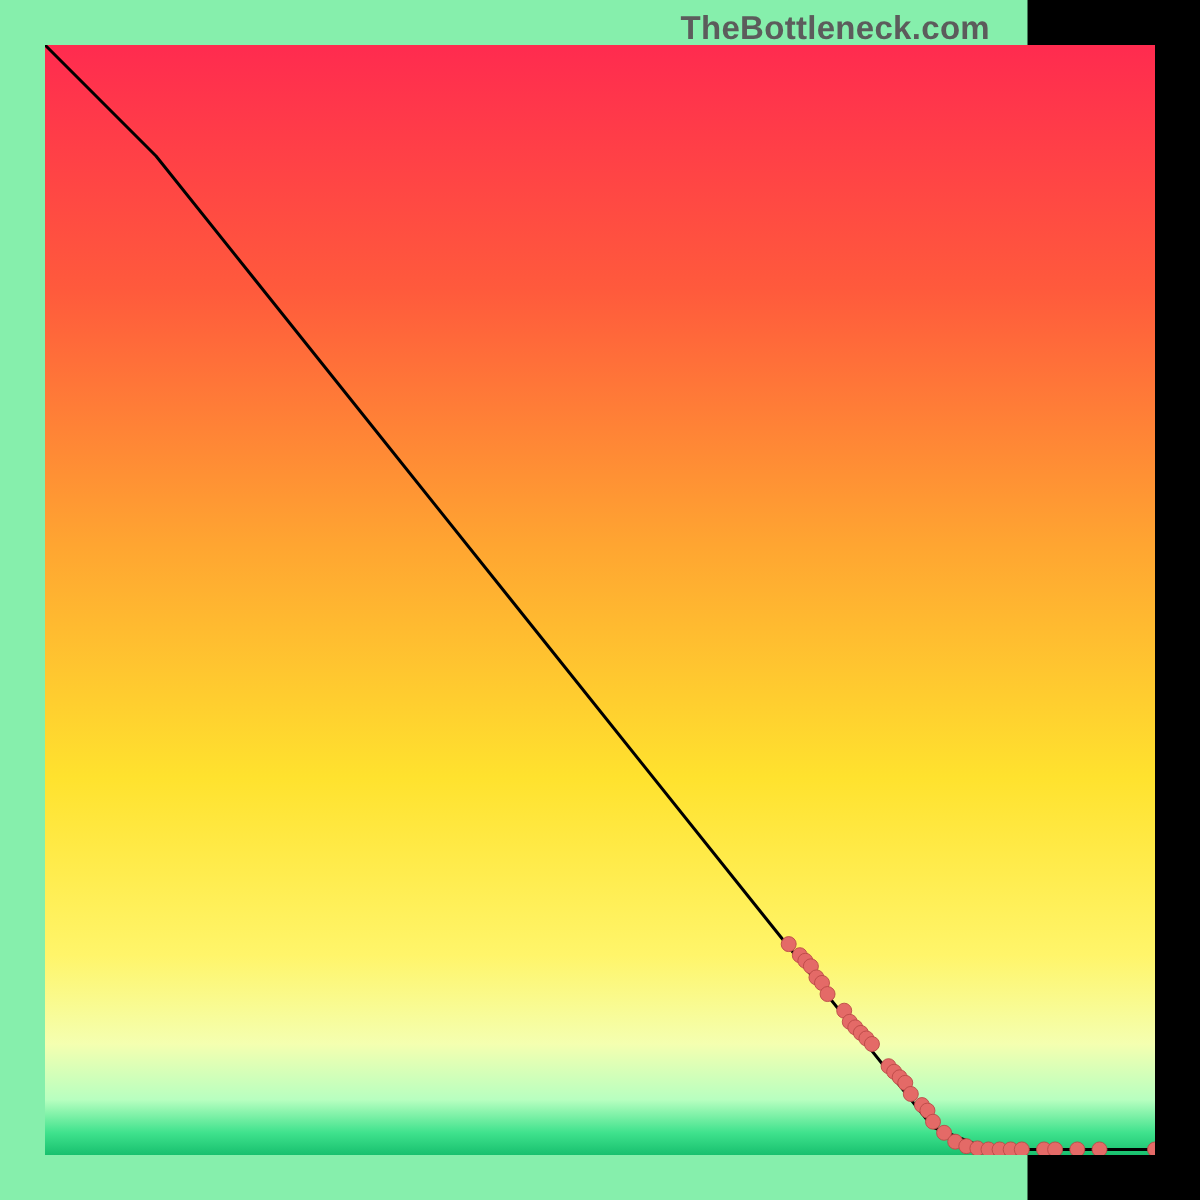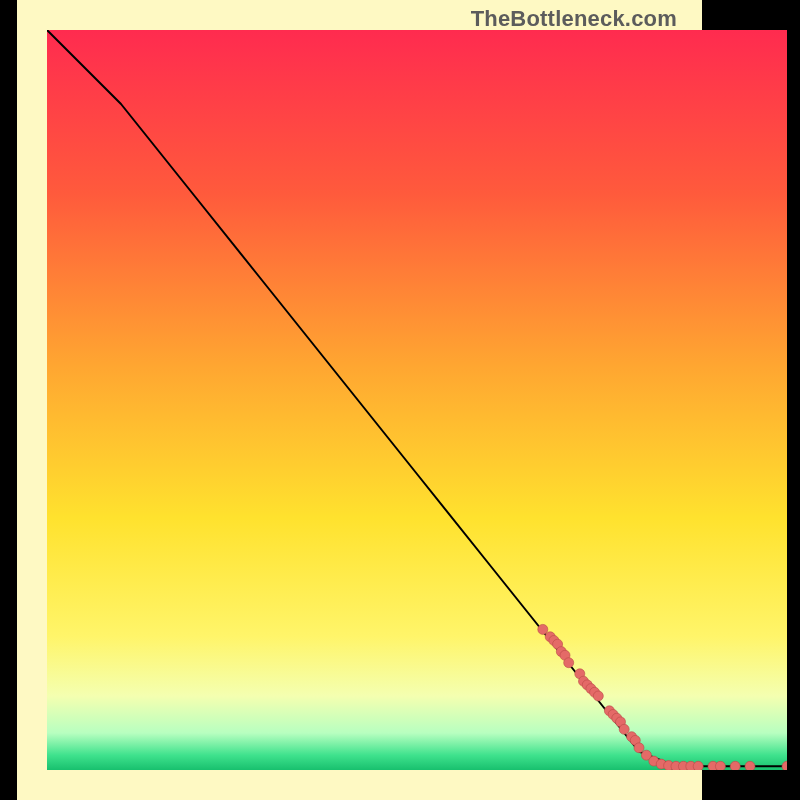--- a/index.html
+++ b/index.html
@@ -7,22 +7,21 @@
     padding: 0;
     width: 800px;
     height: 800px;
     overflow: hidden;
     background: #000;
   }
   .wrap {
     position: relative;
     width: 685px;
     height: 800px;
-    background: #fef9c3;
-    margin-left: 17px;
+    background: #86efac;
   }
   .plot {
     position: absolute;
     left: 30px;
     top: 30px;
     width: 740px;
     height: 740px;
   }
   .watermark {
     position: absolute;

